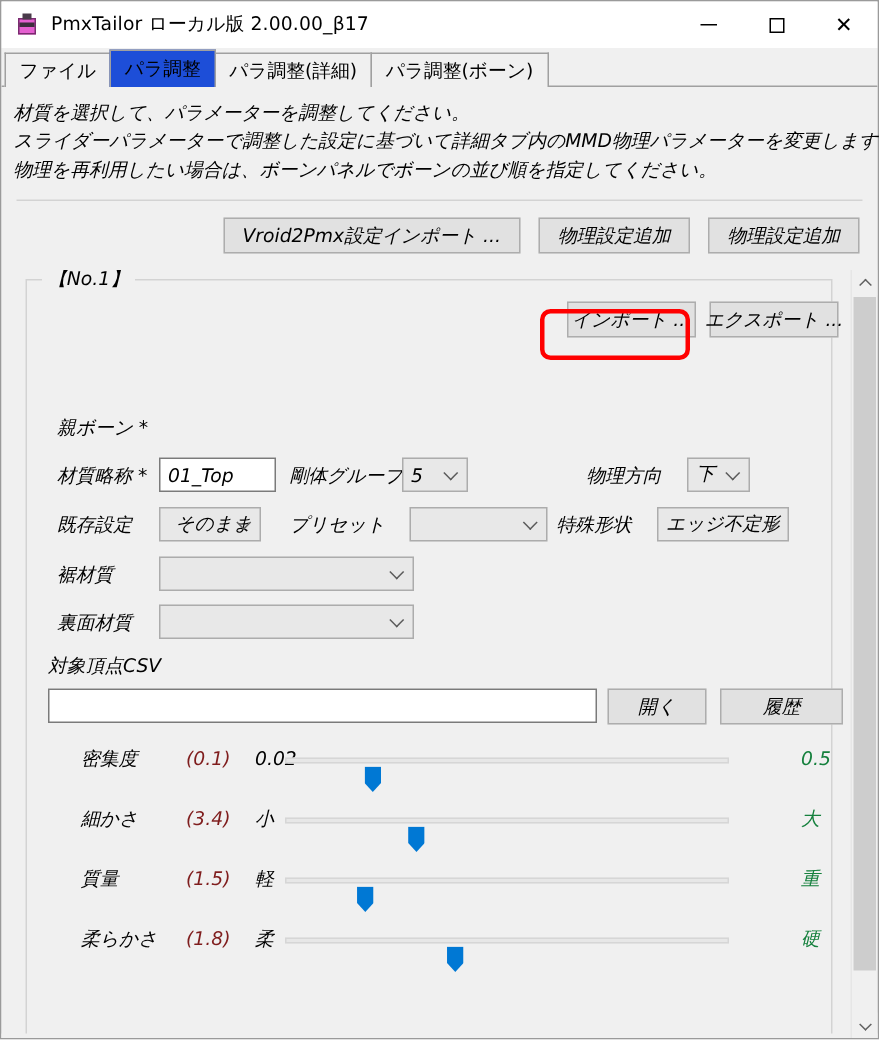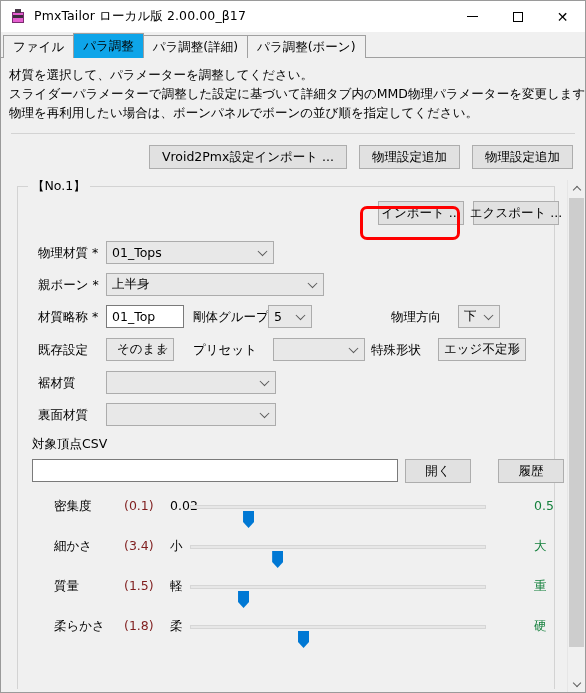--- a/index.html
+++ b/index.html
@@ -91,34 +91,35 @@
     color: #000;
     background: #f0f0f0;
     border: 1px solid #a0a0a0;
     border-bottom: none;
     margin-right: -1px;
     white-space: nowrap;
     position: relative;
     z-index: 1;
   }
   .tab.active {
-    background: #0ea5e9;
+    background: #1d4ed8;
     height: 25px;
     z-index: 3;
   }
 
   
   .content {
     flex: 1 1 auto;
     background: #f0f0f0;
     position: relative;
     display: flex;
     flex-direction: column;
     border-top: 1px solid #a0a0a0;
     margin-top: -1px;
+    font-style: italic;
   }
   .desc {
     padding: 7px 0 0 8px;
     font-size: 12.5px;
     color: #000;
     line-height: 19px;
     flex: 0 0 auto;
   }
   .desc div { white-space: nowrap; }
 
@@ -329,34 +330,23 @@
     <div class="scrollarea">
 
       <div class="groupbox">
         <div class="group-legend">【No.1】</div>
 
         <div class="grow" style="top:14px; height:26px;">
           <div class="btn" style="position:absolute; left:360px; width:86px;">インポート ...</div>
           <div class="btn" style="position:absolute; left:455px; width:86px;">エクスポート ...</div>
         </div>
 
-        <div class="grow" style="top:54px; height:24px;">
-          <div class="lbl" style="left:20px; top:4px;">物理材質 *</div>
-          <div class="combo" style="left:88px; width:168px;">
-            <span>01_Tops</span>
-            <span class="arrow"></span>
-          </div>
-        </div>
 
         <div class="grow" style="top:86px; height:24px;">
           <div class="lbl" style="left:20px; top:4px;">親ボーン *</div>
-          <div class="combo" style="left:88px; width:218px;">
-            <span>上半身</span>
-            <span class="arrow"></span>
-          </div>
         </div>
 
         <div class="grow" style="top:118px; height:24px;">
           <div class="lbl" style="left:20px; top:4px;">材質略称 *</div>
           <div class="txtinput" style="left:88px; width:78px;">
             <span>01_Top</span>
           </div>
           <div class="lbl" style="left:175px; top:4px;">剛体グループ *</div>
           <div class="combo" style="left:250px; width:44px;">
             <span>5</span>
@@ -404,21 +394,21 @@
         </div>
 
         <div class="grow" style="top:249px; height:20px;">
           <div class="lbl" style="left:14px; top:0;">対象頂点CSV</div>
         </div>
         <div class="grow" style="top:272px; height:24px;">
           <div class="txtinput" style="left:14px; width:366px;">
             <span></span>
           </div>
           <div class="btn" style="position:absolute; left:387px; width:66px;">開く</div>
-          <div class="btn" style="position:absolute; left:480px; width:66px;">履歴</div>
+          <div class="btn" style="position:absolute; left:462px; width:82px;">履歴</div>
         </div>
 
         <div class="srow" style="top:306px;">
           <div class="s-name">密集度</div>
           <div class="s-paren">(0.1)</div>
           <div class="s-min">0.02</div>
           <div class="s-max">0.5</div>
           <div class="s-track">
             <div class="s-thumb" style="left:17.7%;"></div>
           </div>

